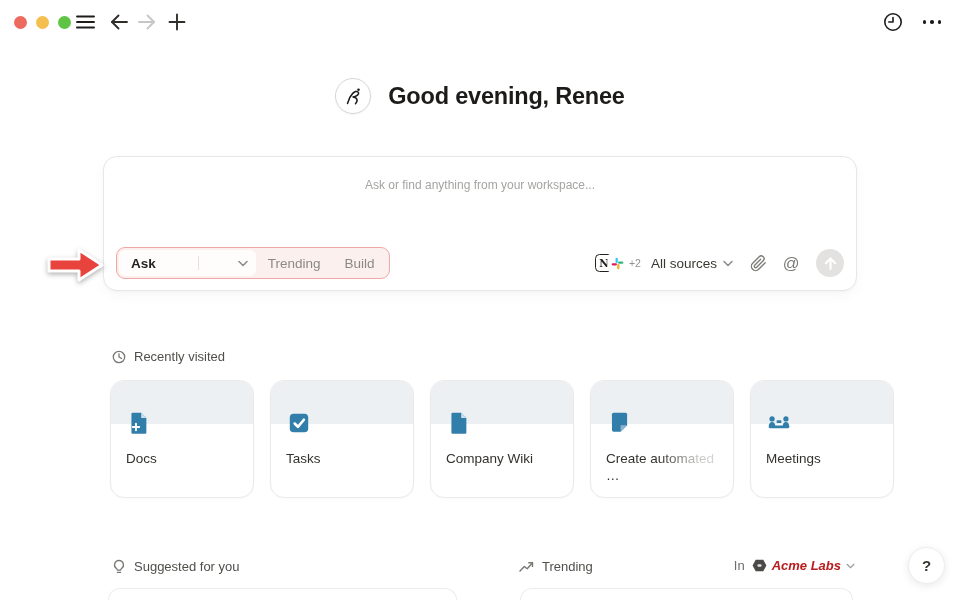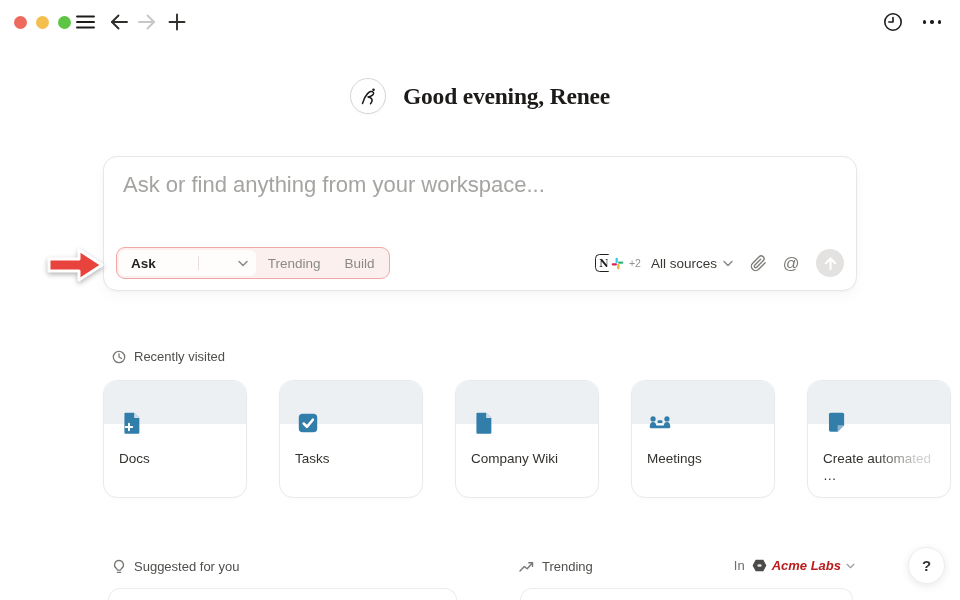--- a/index.html
+++ b/index.html
@@ -21,29 +21,29 @@
           align-items:center; justify-content:center; border-radius:5px; cursor:pointer; }
   .ellipsis { display:flex; gap:4px; }
   .ellipsis i { width:3.5px; height:3.5px; border-radius:50%; background:#1d1c1a; }
 
   
   .greeting { position:absolute; top:76px; left:0; right:0; height:40px;
               display:flex; align-items:center; justify-content:center; gap:17px; }
   .avatar { width:36px; height:36px; border-radius:50%; border:1px solid #d7d6d4;
             background:#fff; display:flex; align-items:center; justify-content:center;
             box-shadow:0 1px 2px rgba(0,0,0,.04); }
-  .greeting h1 { font-size:23.5px; font-weight:700; letter-spacing:-.2px; color:#1c1b19;font-family:Liberation Serif, serif; }
+  .greeting h1 { font-size:23.5px; font-weight:700; letter-spacing:-.2px; color:#1c1b19; }
 
   
   .composer { position:absolute; left:103px; top:156px; width:754px; height:135px;
               background:#fff; border:1px solid #e8e7e5; border-radius:14px;
               box-shadow:0 1px 2px rgba(0,0,0,.03), 0 5px 14px rgba(0,0,0,.03); }
   .composer input { position:absolute; left:19px; top:15px; right:19px; height:26px;
-              border:none; outline:none; font-size:22px; font-family:inherit;
-              color:#1d1c1a; background:transparent; }
+              border:none; outline:none; font-size:12px; font-family:inherit;
+              color:#1d1c1a; background:transparent;text-align:center; }
   .composer input::placeholder { color:#a5a4a1; opacity:1; }
   .composer-toolbar { position:absolute; left:12px; right:12px; bottom:11px; height:32px;
               display:flex; align-items:center; justify-content:space-between; }
 
   .modes { display:flex; align-items:center; height:32px; border:1.5px solid #f0a8a7;
            background:#fcf0ef; border-radius:9px; padding:2px; }
   .mode-ask { display:flex; align-items:center; height:26px; background:#fffcfc;
            border-radius:6px; padding-left:12px; cursor:pointer;gap:32px; }
   .mode-ask .lbl { font-size:13.5px; font-weight:600; color:#24231f; }
   .mode-ask .sep { width:1px; height:14px; background:#eadfde; margin:0 7px 0 10px; }
@@ -69,21 +69,21 @@
 
   
   .anno-arrow { position:absolute; left:44px; top:245px; width:62px; height:40px;
           pointer-events:none; filter:drop-shadow(0 2px 2.5px rgba(0,0,0,.30)); }
 
   
   .sec-head { position:absolute; display:flex; align-items:center; gap:8px;
           font-size:13px; font-weight:500; color:#514f4b; }
 
   
-  .cards { position:absolute; left:103px; top:380px; display:flex; gap:32px; }
+  .cards { position:absolute; left:110px; top:380px; display:flex; gap:16px; }
   .card { position:relative; width:144px; height:118px; background:#fff;
           border:1px solid #eceae8; border-radius:14px; cursor:pointer;
           box-shadow:0 1px 3px rgba(0,0,0,.025); overflow:hidden; }
   .card .band { height:43px; background:#edf0f3; border-radius:13px 13px 0 0; }
   .card .cicon { position:absolute; left:15px; top:29px; }
   .card .clabel { position:absolute; left:15px; top:70px; right:10px;
           font-size:13.5px; font-weight:500; color:#33322e; line-height:16.5px; }
   .card.faded .clabel {
           -webkit-mask-image:linear-gradient(to right, #000 45%, rgba(0,0,0,.28) 78%, rgba(0,0,0,.18) 100%);
           mask-image:linear-gradient(to right, #000 45%, rgba(0,0,0,.28) 78%, rgba(0,0,0,.18) 100%); }
@@ -281,44 +281,44 @@
       <div class="band"></div>
       <span class="cicon">
         <svg width="26" height="26" viewBox="0 0 24 24">
           <path d="M6 2.5h8l4.8 4.8V21a1 1 0 0 1-1 1H6a1 1 0 0 1-1-1V3.5a1 1 0 0 1 1-1z" fill="#327eaa"></path>
           <polygon points="14,2.5 14,7.3 18.8,7.3" fill="#cfe0ec"></polygon>
         </svg>
       </span>
       <div class="clabel">Company Wiki</div>
     </div>
 
+    <div class="card faded">
+      <div class="band"></div>
+      <span class="cicon">
+        <svg width="26" height="26" viewBox="0 0 24 24">
+          <path d="M5.5 4A1.5 1.5 0 0 1 7 2.5h11A1.5 1.5 0 0 1 19.5 4v10l-6 6H7A1.5 1.5 0 0 1 5.5 18.5z" fill="#327eaa"></path>
+          <polygon points="13.5,20 13.5,14 19.5,14" fill="#8fb4cf"></polygon>
+        </svg>
+      </span>
+      <div class="clabel">Create automated …</div>
+    </div>
+
     <div class="card">
       <div class="band"></div>
       <span class="cicon">
         <svg width="26" height="26" viewBox="0 0 24 24">
           <circle cx="5.6" cy="8.2" r="2.4" fill="#327eaa"></circle>
           <circle cx="18.4" cy="8.2" r="2.4" fill="#327eaa"></circle>
           <path d="M2.6 14.8c0-2.4 1.4-3.8 3-3.8s3 1.4 3 3.8z" fill="#327eaa"></path>
           <path d="M15.4 14.8c0-2.4 1.4-3.8 3-3.8s3 1.4 3 3.8z" fill="#327eaa"></path>
           <rect x="9.8" y="9.4" width="4.4" height="2.6" rx="0.8" fill="#327eaa"></rect>
           <rect x="2.4" y="14.2" width="19.2" height="2.6" rx="1.3" fill="#327eaa"></rect>
         </svg>
       </span>
       <div class="clabel">Meetings</div>
-    </div>
-
-    <div class="card faded">
-      <div class="band"></div>
-      <span class="cicon">
-        <svg width="26" height="26" viewBox="0 0 24 24">
-          <path d="M5.5 4A1.5 1.5 0 0 1 7 2.5h11A1.5 1.5 0 0 1 19.5 4v10l-6 6H7A1.5 1.5 0 0 1 5.5 18.5z" fill="#327eaa"></path>
-          <polygon points="13.5,20 13.5,14 19.5,14" fill="#8fb4cf"></polygon>
-        </svg>
-      </span>
-      <div class="clabel">Create automated …</div>
     </div>
 
   </div>
 
   <div class="sec-head" style="left:112px; top:559px;">
     <svg width="14" height="15" viewBox="0 0 14 15">
       <path d="M7 1.4a4.5 4.5 0 0 1 2.5 8.2c-.5.4-.8 1-.8 1.5H5.3c0-.5-.3-1.1-.8-1.5A4.5 4.5 0 0 1 7 1.4z" fill="none" stroke="#787774" stroke-width="1.25" stroke-linejoin="round"></path>
       <line x1="5.4" y1="13.4" x2="8.6" y2="13.4" stroke="#787774" stroke-width="1.25" stroke-linecap="round"></line>
     </svg>
     <span>Suggested for you</span>

